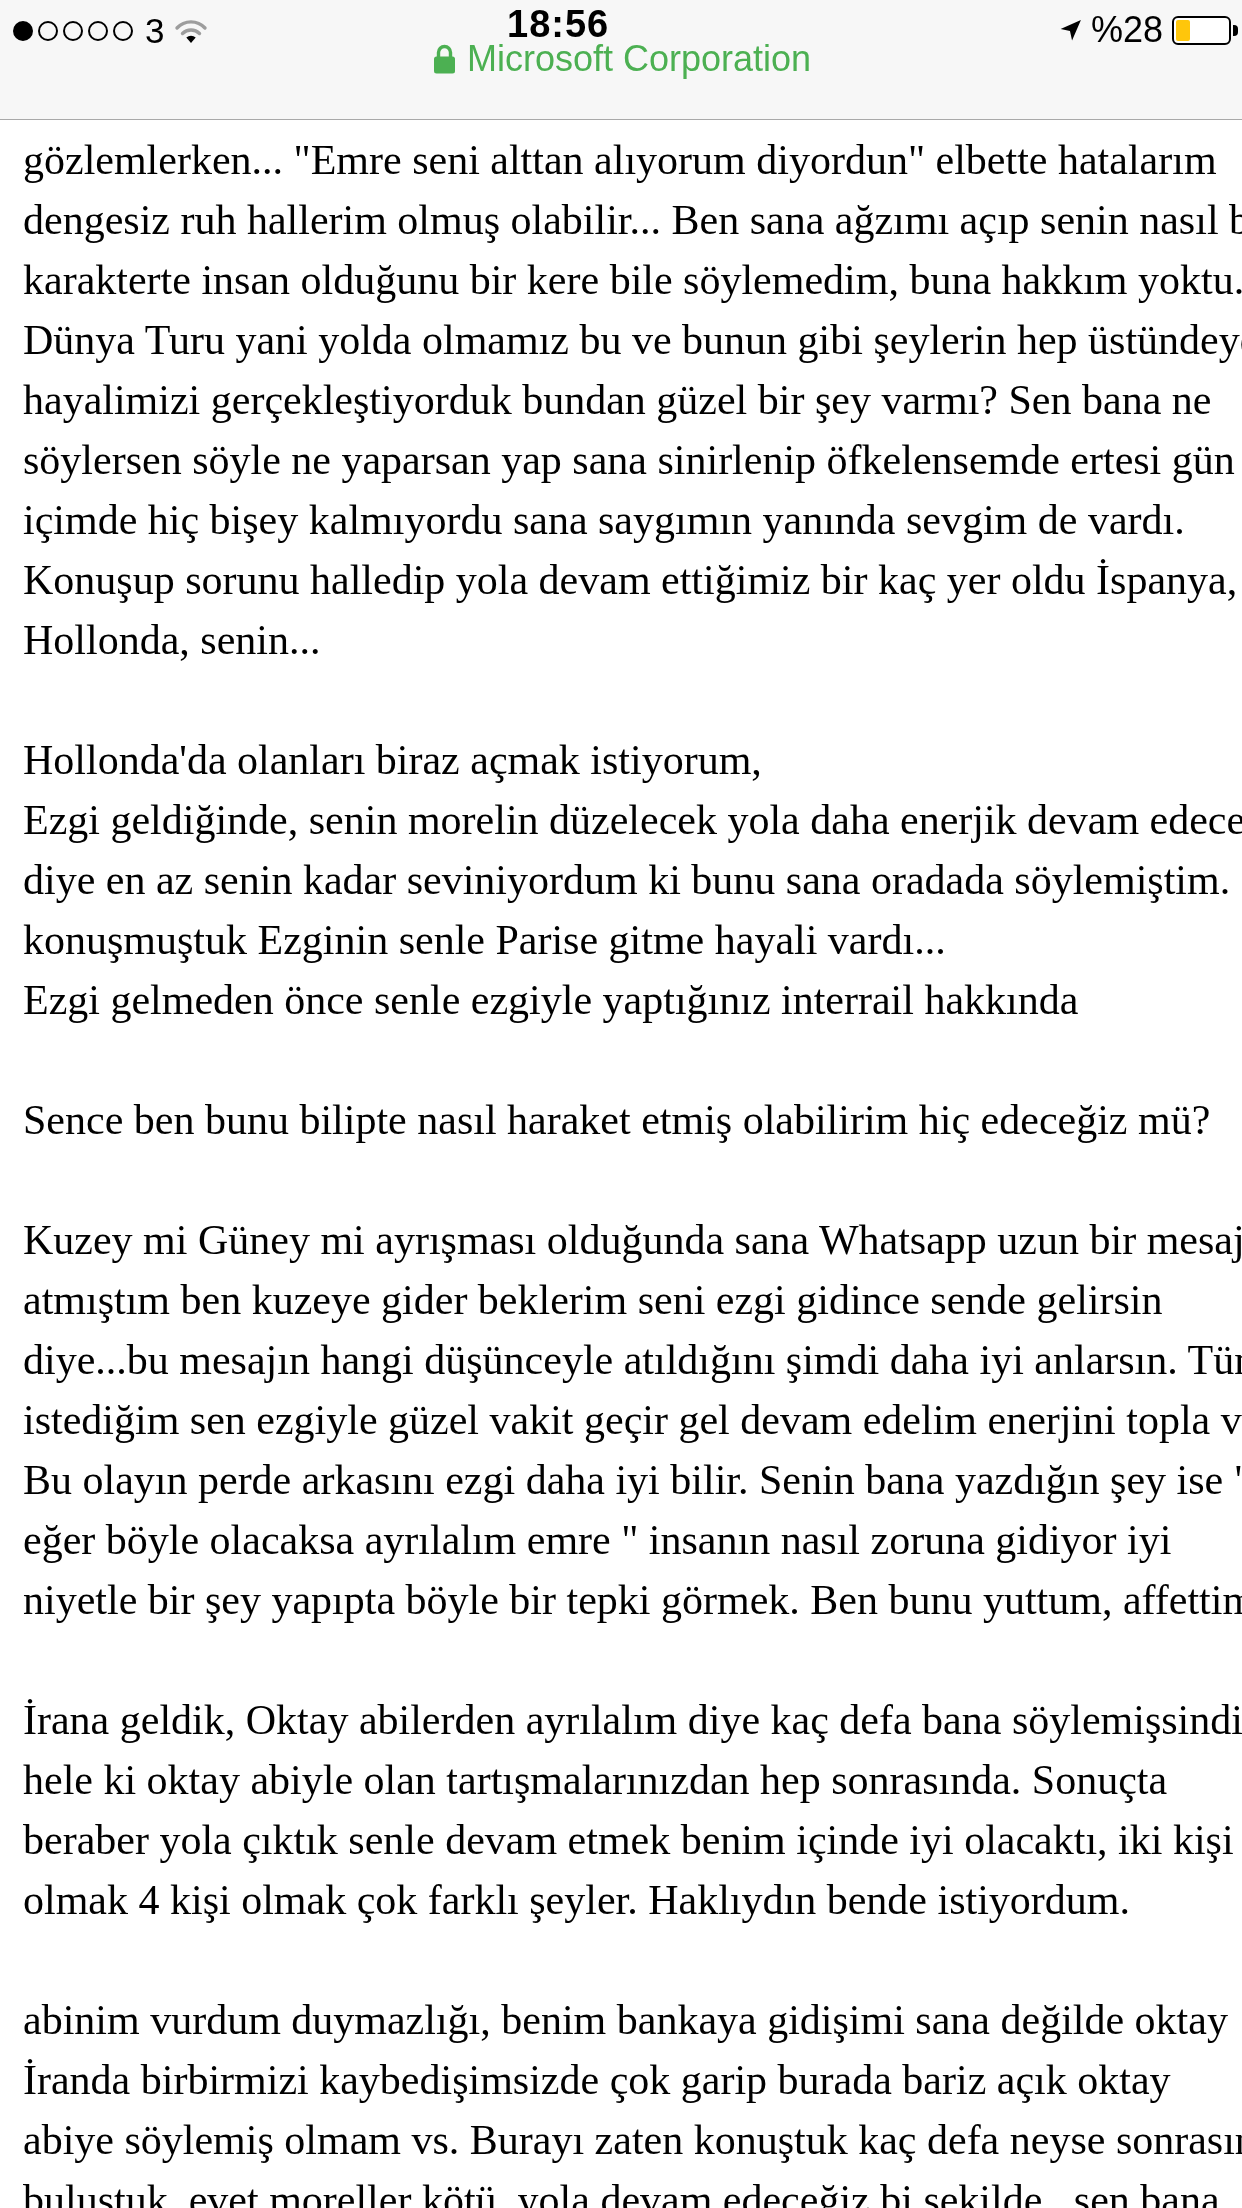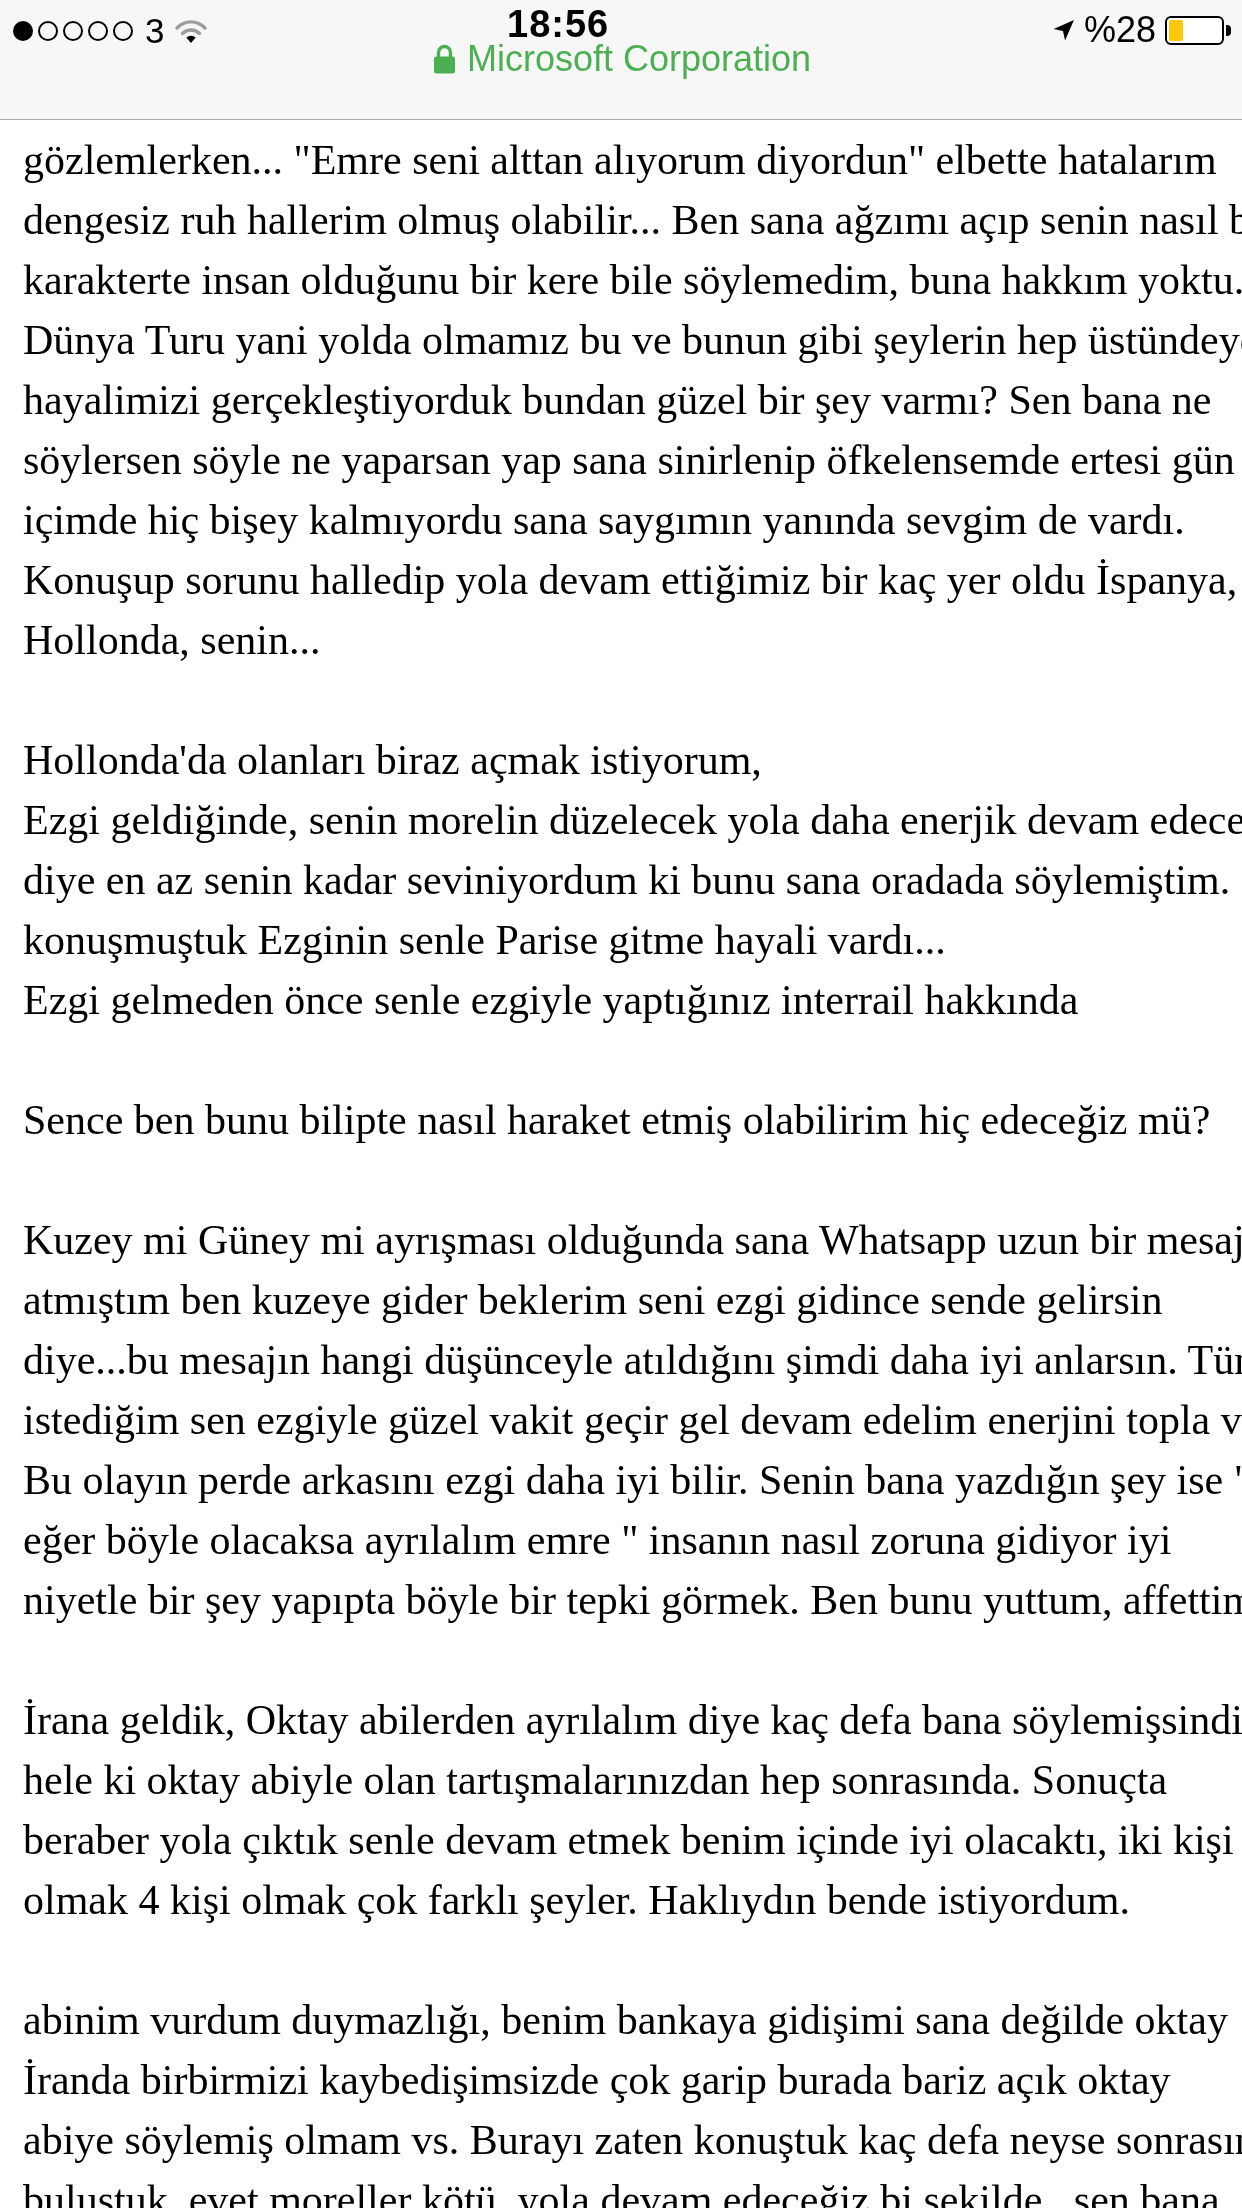--- a/index.html
+++ b/index.html
@@ -35,21 +35,21 @@
   .sb-carrier {
     font-size:35px; line-height:1;
     margin:0 10px 0 7px;
   }
   .sb-time {
     position:absolute; left:507px; top:3px;
     font-size:38px; font-weight:bold;
     letter-spacing:1px;
   }
   .sb-right {
-    position:absolute; right:11px; top:9px;
+    position:absolute; right:4px; top:9px;
     display:flex; align-items:center;
   }
   .sb-batt-label { font-size:36px; margin:0 9px 0 8px; }
   .batt {
     width:55px; height:25px;
     border:2px solid #000;
     border-radius:6px;
     position:relative;
     background:#fff;
   }

